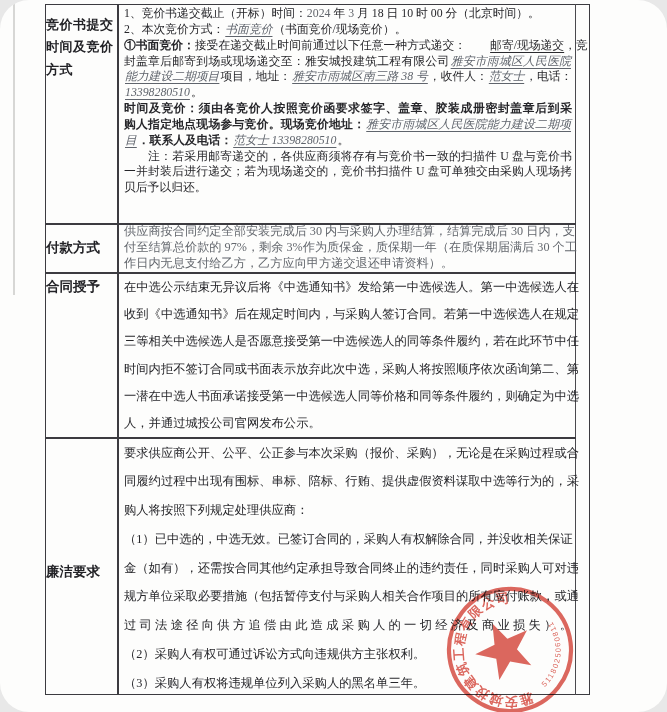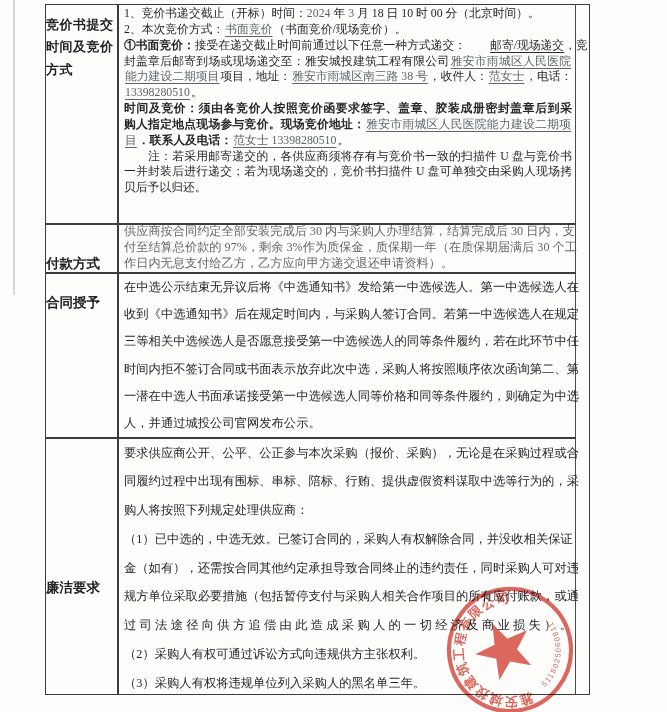--- a/index.html
+++ b/index.html
@@ -1,41 +1,41 @@
 <!DOCTYPE html>
 <html><head>
 <meta charset="utf-8">
 <style>
   html,body{margin:0;padding:0;background:#e8e8e8;}
   .page{position:relative;width:667px;height:712px;background:#fdfdfc;overflow:hidden;
-        font-family:"Liberation Serif",serif;}
+        font-family:"Liberation Serif",serif;border-radius:29px;}
   
   .frame{position:absolute;left:45px;top:4px;width:545px;height:691px;
          border:1.6px solid #3c3b40;box-sizing:border-box;}
   .vline{position:absolute;top:4px;height:691px;width:1.7px;background:#3c3b40;}
   .hline{position:absolute;left:45px;width:531px;height:1.5px;background:#3c3b40;}
   .scanline{position:absolute;width:1.5px;background:#d7d7d5;}
   
   .cell{position:absolute;color:#26262a;}
   .body-cell{left:124px;width:448px;}
   .label-cell{left:46px;width:72px;text-align:center;
               font-family:"Liberation Sans",sans-serif;font-weight:700;color:#222226;}
   .tl{white-space:nowrap;text-align:left;}
   .jf{text-align:justify;text-align-last:justify;}
   
   .r1 .tl{font-size:11.8px;height:15.85px;line-height:15.85px;}
   .r2 .tl{font-size:12.2px;height:16px;line-height:16px;}
   .r3 .tl{font-size:12.3px;height:27.4px;line-height:27.4px;}
   .r4 .tl{font-size:12.3px;height:28.8px;line-height:28.8px;}
   .lab1 .tl{font-size:13px;height:22.4px;line-height:22.4px;letter-spacing:.5px;}
-  .lab .tl{font-size:13.5px;height:18px;line-height:18px;margin-top:16px;}
+  .lab .tl{font-size:13.5px;height:18px;line-height:18px;}
   
   .b{font-weight:bold;}
   .g{color:#63676d;}
-  .u{color:#5f646c;text-decoration:underline;text-underline-offset:2.5px;padding:0 1px;}
+  .u{color:#5f646c;text-decoration:underline;text-underline-offset:2.5px;padding:0 1px;font-style:italic;}
   .ud{color:#2a2a2e;text-decoration:underline;text-underline-offset:2.5px;padding-left:24px;}
   
   .stamp{position:absolute;left:430px;top:570px;opacity:.82;mix-blend-mode:multiply;}
 </style>
 </head>
 <body>
 
 <div class="page">
 
   <div class="scanline" style="left:13px;top:0;height:295px;"></div>

